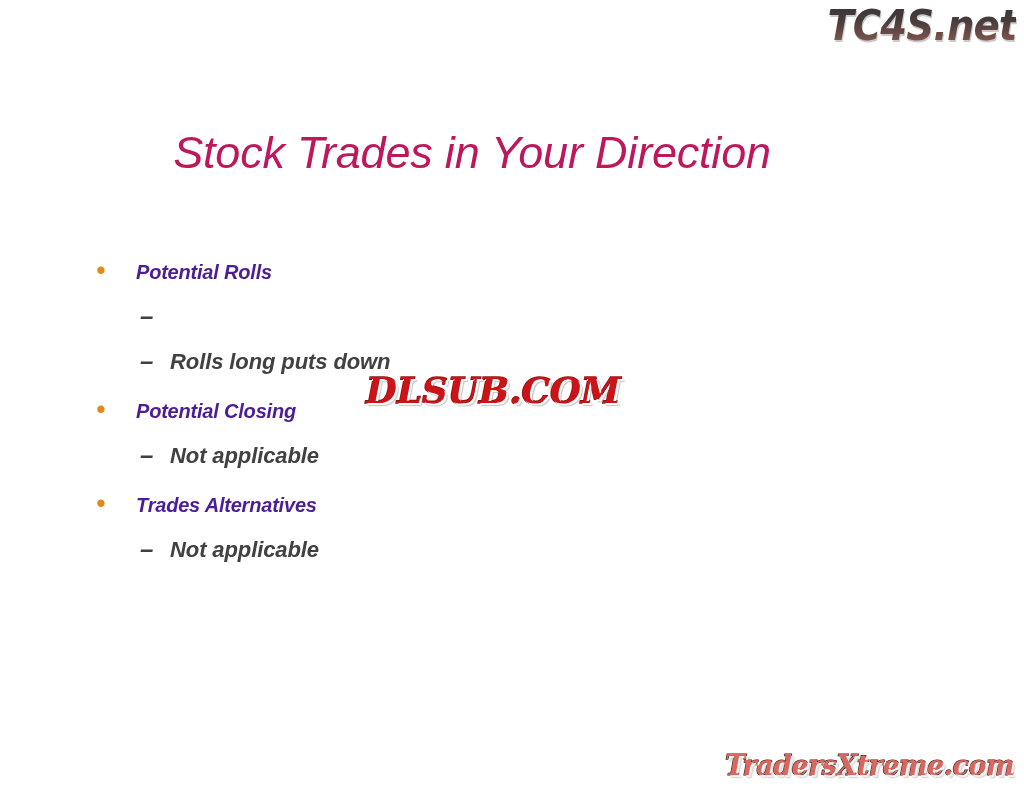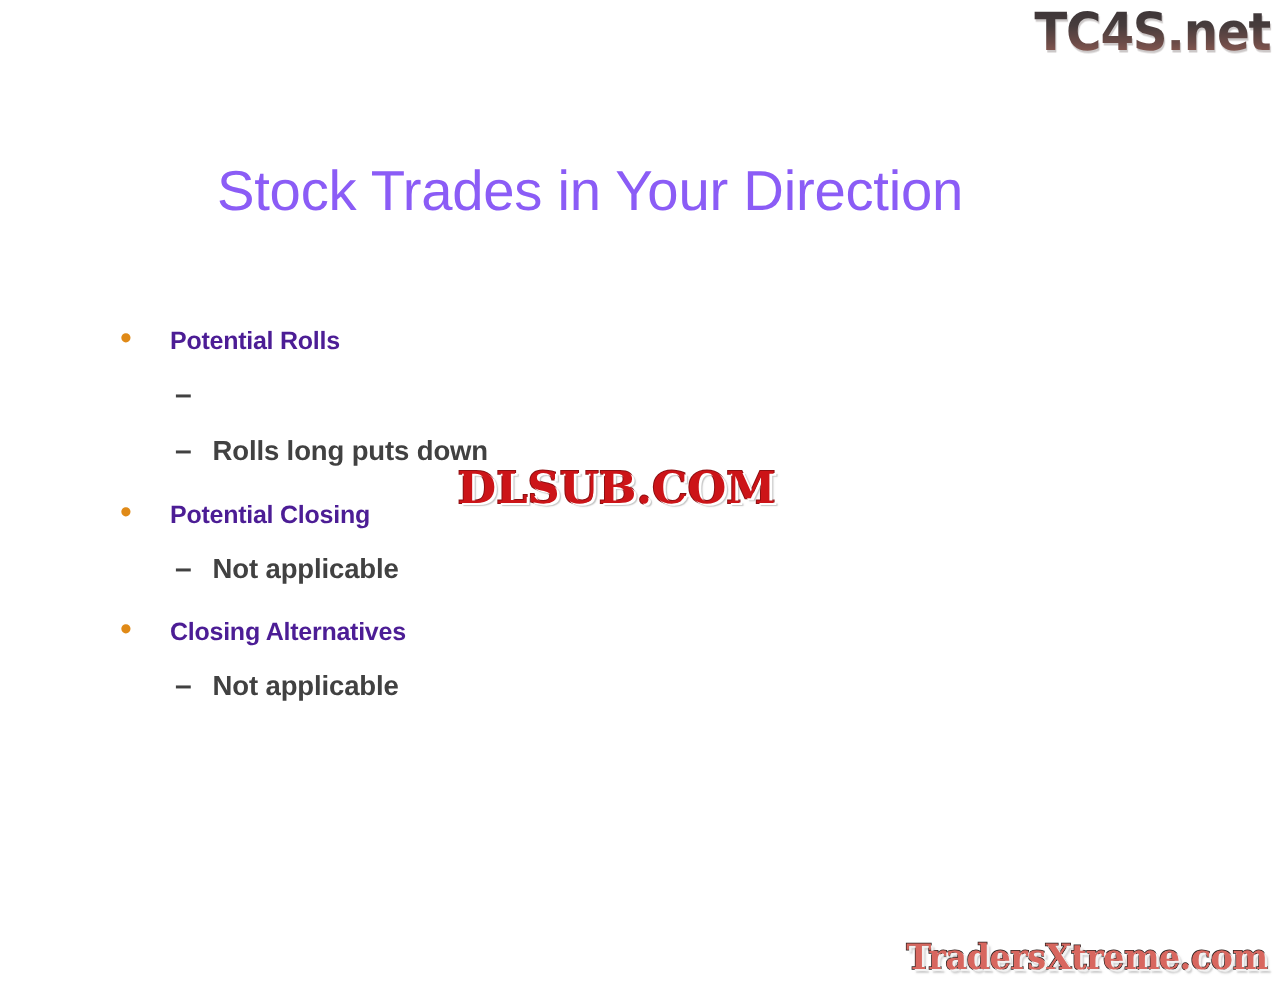--- a/index.html
+++ b/index.html
@@ -9,20 +9,21 @@
   }
   body {
     font-family: "Liberation Sans", sans-serif;
   }
   #slide {
     position: relative;
     width: 1024px;
     height: 791px;
     background: #ffffff;
     overflow: hidden;
+    font-style: italic;
   }
 
   
   .brand-logo {
     position: absolute;
     right: 8px;
     top: 2px;
     font-family: "DejaVu Sans", sans-serif;
     font-weight: bold;
     font-size: 42px;
@@ -41,21 +42,21 @@
     user-select: none;
   }
 
   
   .slide-title {
     position: absolute;
     left: 0;
     top: 126px;
     width: 944px;
     text-align: center;
-    color: #8b5cf6;
+    color: #be185d;
     font-family: "Liberation Sans", sans-serif;
     font-weight: normal;
     font-size: 45px;
     line-height: 54px;
     letter-spacing: -0.2px;
     white-space: nowrap;
   }
 
   
   .body-list {
@@ -186,21 +187,21 @@
       <span class="bullet-text">Potential Closing</span>
     </div>
 
     <div class="bullet-row level2">
       <span class="marker">–</span>
       <span class="bullet-text">Not applicable</span>
     </div>
 
     <div class="bullet-row level1">
       <span class="marker">•</span>
-      <span class="bullet-text">Closing Alternatives</span>
+      <span class="bullet-text">Trades Alternatives</span>
     </div>
 
     <div class="bullet-row level2">
       <span class="marker">–</span>
       <span class="bullet-text">Not applicable</span>
     </div>
 
   </div>
 
   <div class="watermark">DLSUB.COM</div>

